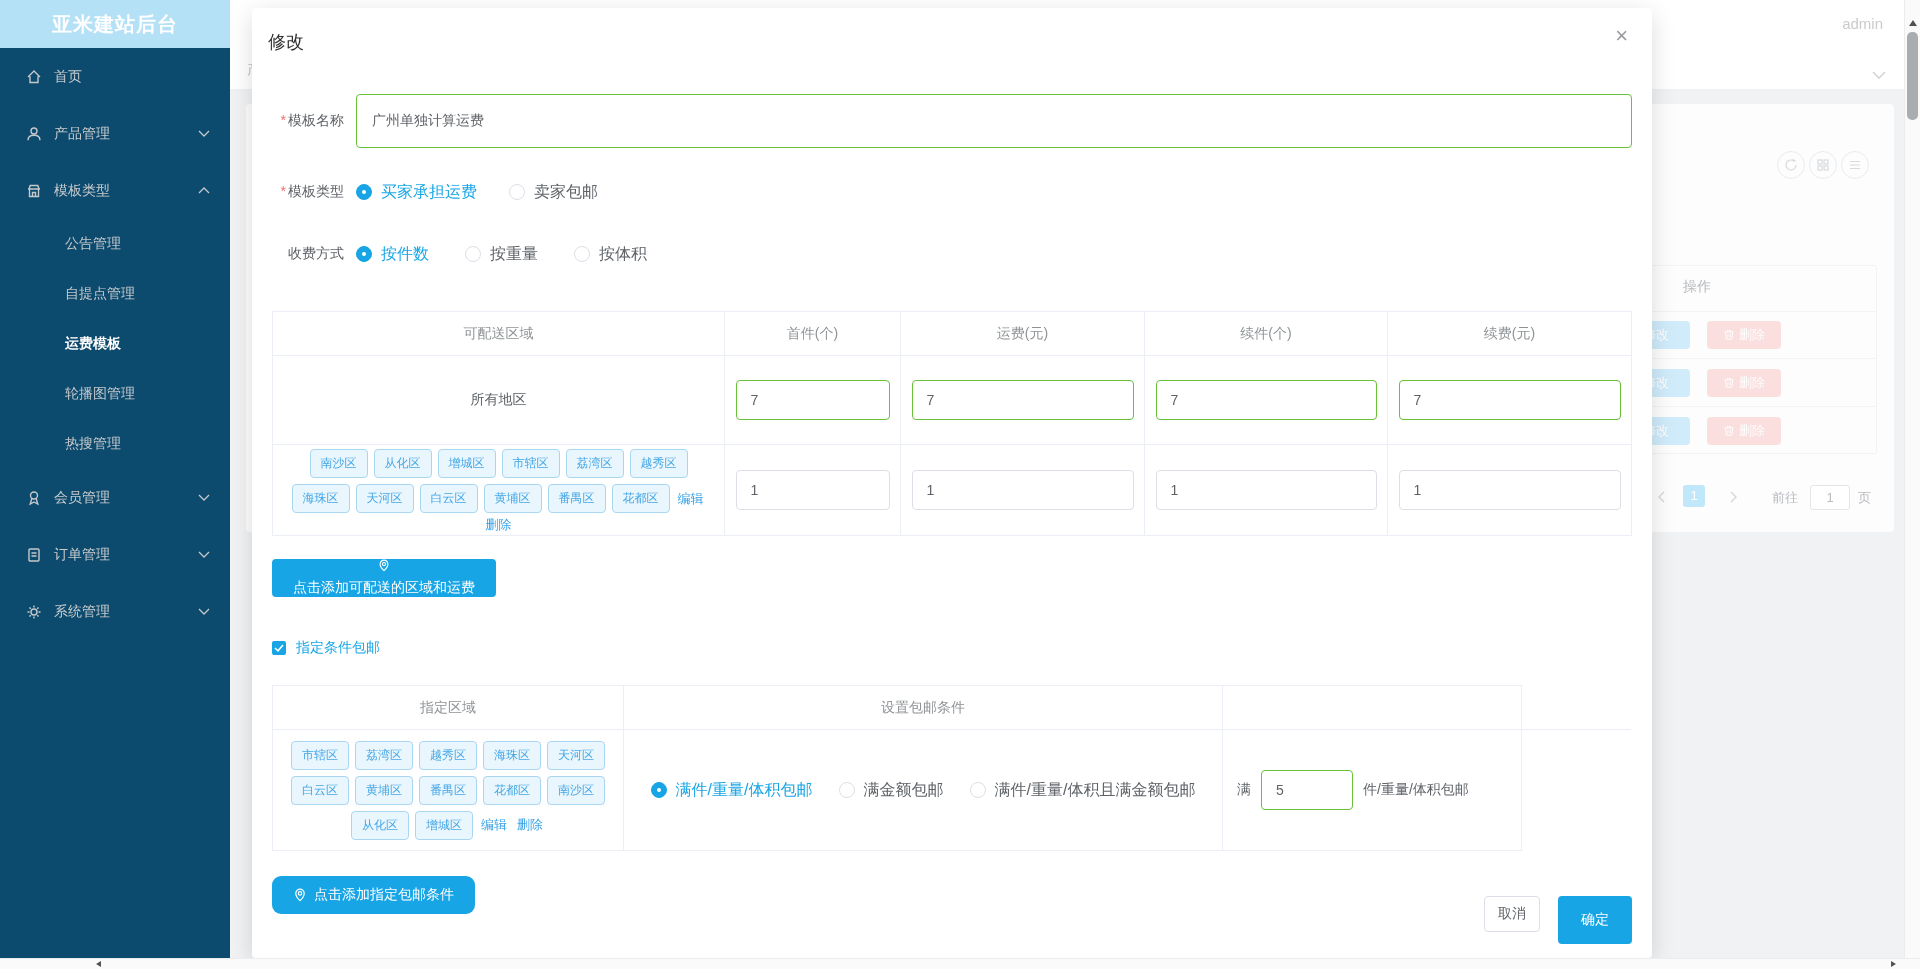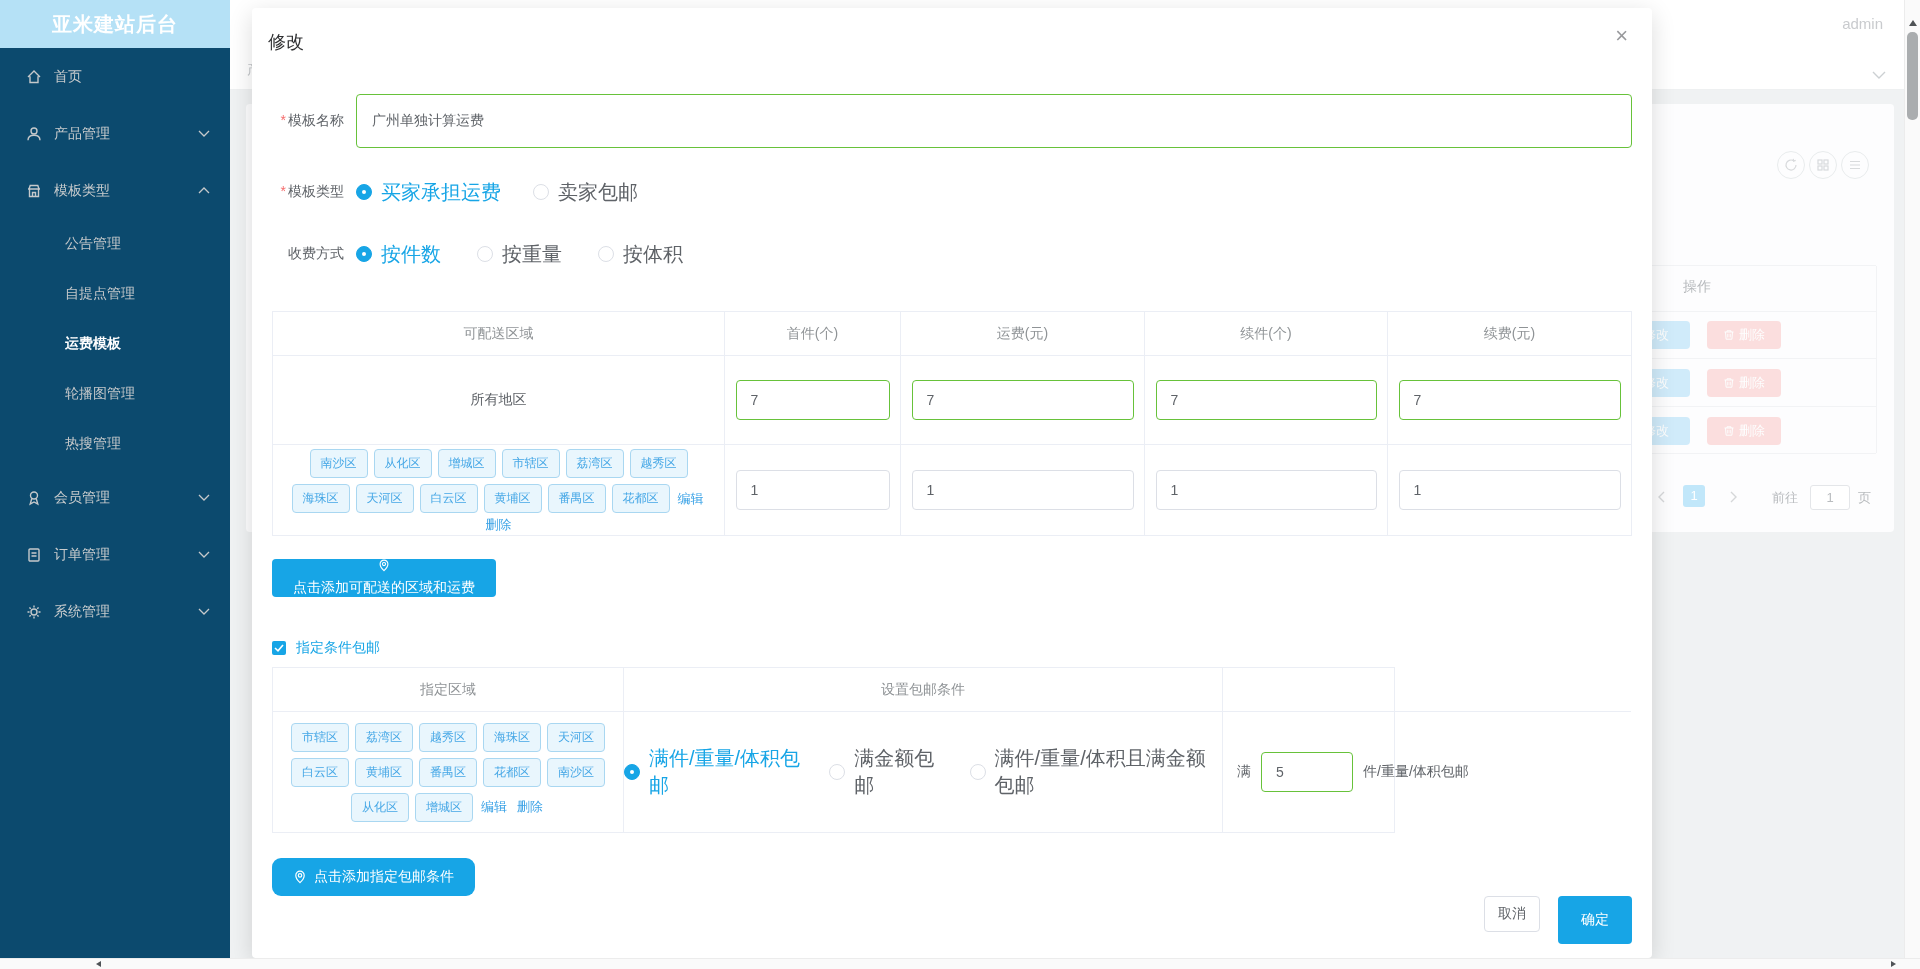--- a/index.html
+++ b/index.html
@@ -66,26 +66,26 @@
   .row-name { margin-top:40px; }
   .name-input { width:1276px; height:54px; border:1px solid var(--green,#67c23a); border-radius:4px;
                 padding:0 15px; font-size:14px; color:#5f6368; outline:none; }
   .row-type { margin-top:34px; height:20px; }
   .row-charge { margin-top:42px; height:20px; }
   .radio { display:inline-flex; align-items:center; cursor:pointer; }
   .mr32 { margin-right:32px; } .mr36 { margin-right:36px; }
   .r-dot { width:16px; height:16px; border:1px solid #dcdfe6; border-radius:50%; background:#fff; margin-right:9px; position:relative; flex:none; }
   .radio.checked .r-dot { background:var(--accent,#17a5e6); border-color:var(--accent,#17a5e6); }
   .radio.checked .r-dot::after { content:""; position:absolute; left:5px; top:5px; width:4px; height:4px; background:#fff; border-radius:50%; }
-  .r-label { font-size:20px; color:#5f6368; }
+  .r-label { font-size:16px; color:#5f6368; }
   .radio.checked .r-label { color:var(--accent,#17a5e6); }
 
   .fee-table, .free-table { margin:0 0 0 20px; border:1px solid #ebeef5; display:grid; background:#fff; }
   .fee-table { width:1360px; grid-template-columns:452px 176px 244px 243px 243px; grid-template-rows:44px 89px 90px; margin-top:47px; }
-  .free-table { width:1123px; grid-template-columns:351px 599px 408px; grid-template-rows:44px 120px; margin-top:9px; }
+  .free-table { width:1250px; grid-template-columns:351px 599px 408px; grid-template-rows:44px 120px; margin-top:27px; }
   .ft-cell { border-right:1px solid #ebeef5; border-bottom:1px solid #ebeef5; display:flex; align-items:center;
              justify-content:center; overflow:hidden; }
   .ft-cell.last-c { border-right:none; } .ft-cell.last-r { border-bottom:none; }
   .ft-head { font-size:14px; color:#8f9396; }
   .cell-text { font-size:14px; color:#5f6368; }
   .num-input { width:calc(100% - 21px); height:40px; border:1px solid #dcdfe6; border-radius:4px;
                padding:0 14px; font-size:14px; color:#5f6368; outline:none; }
   .num-input.green { border-color:var(--green,#67c23a); }
   .tags-wrap { display:flex; flex-wrap:wrap; justify-content:center; align-items:center; align-content:center; padding:6px 4px; width:100%; }
   .dc { display:contents; }

